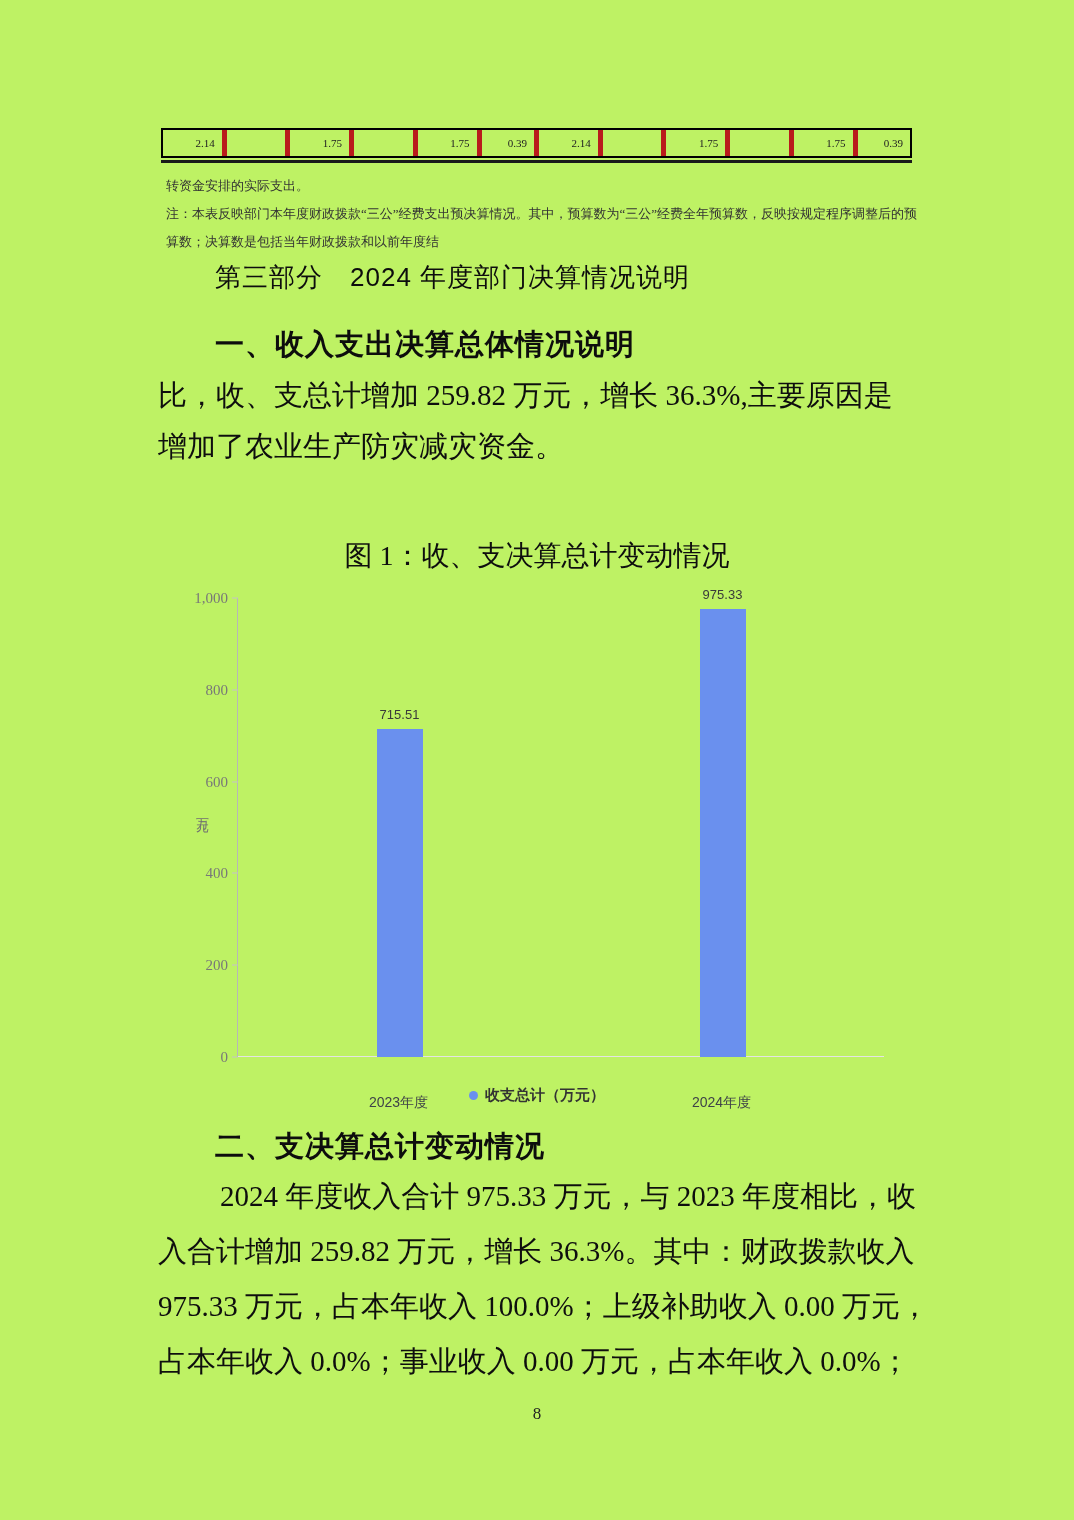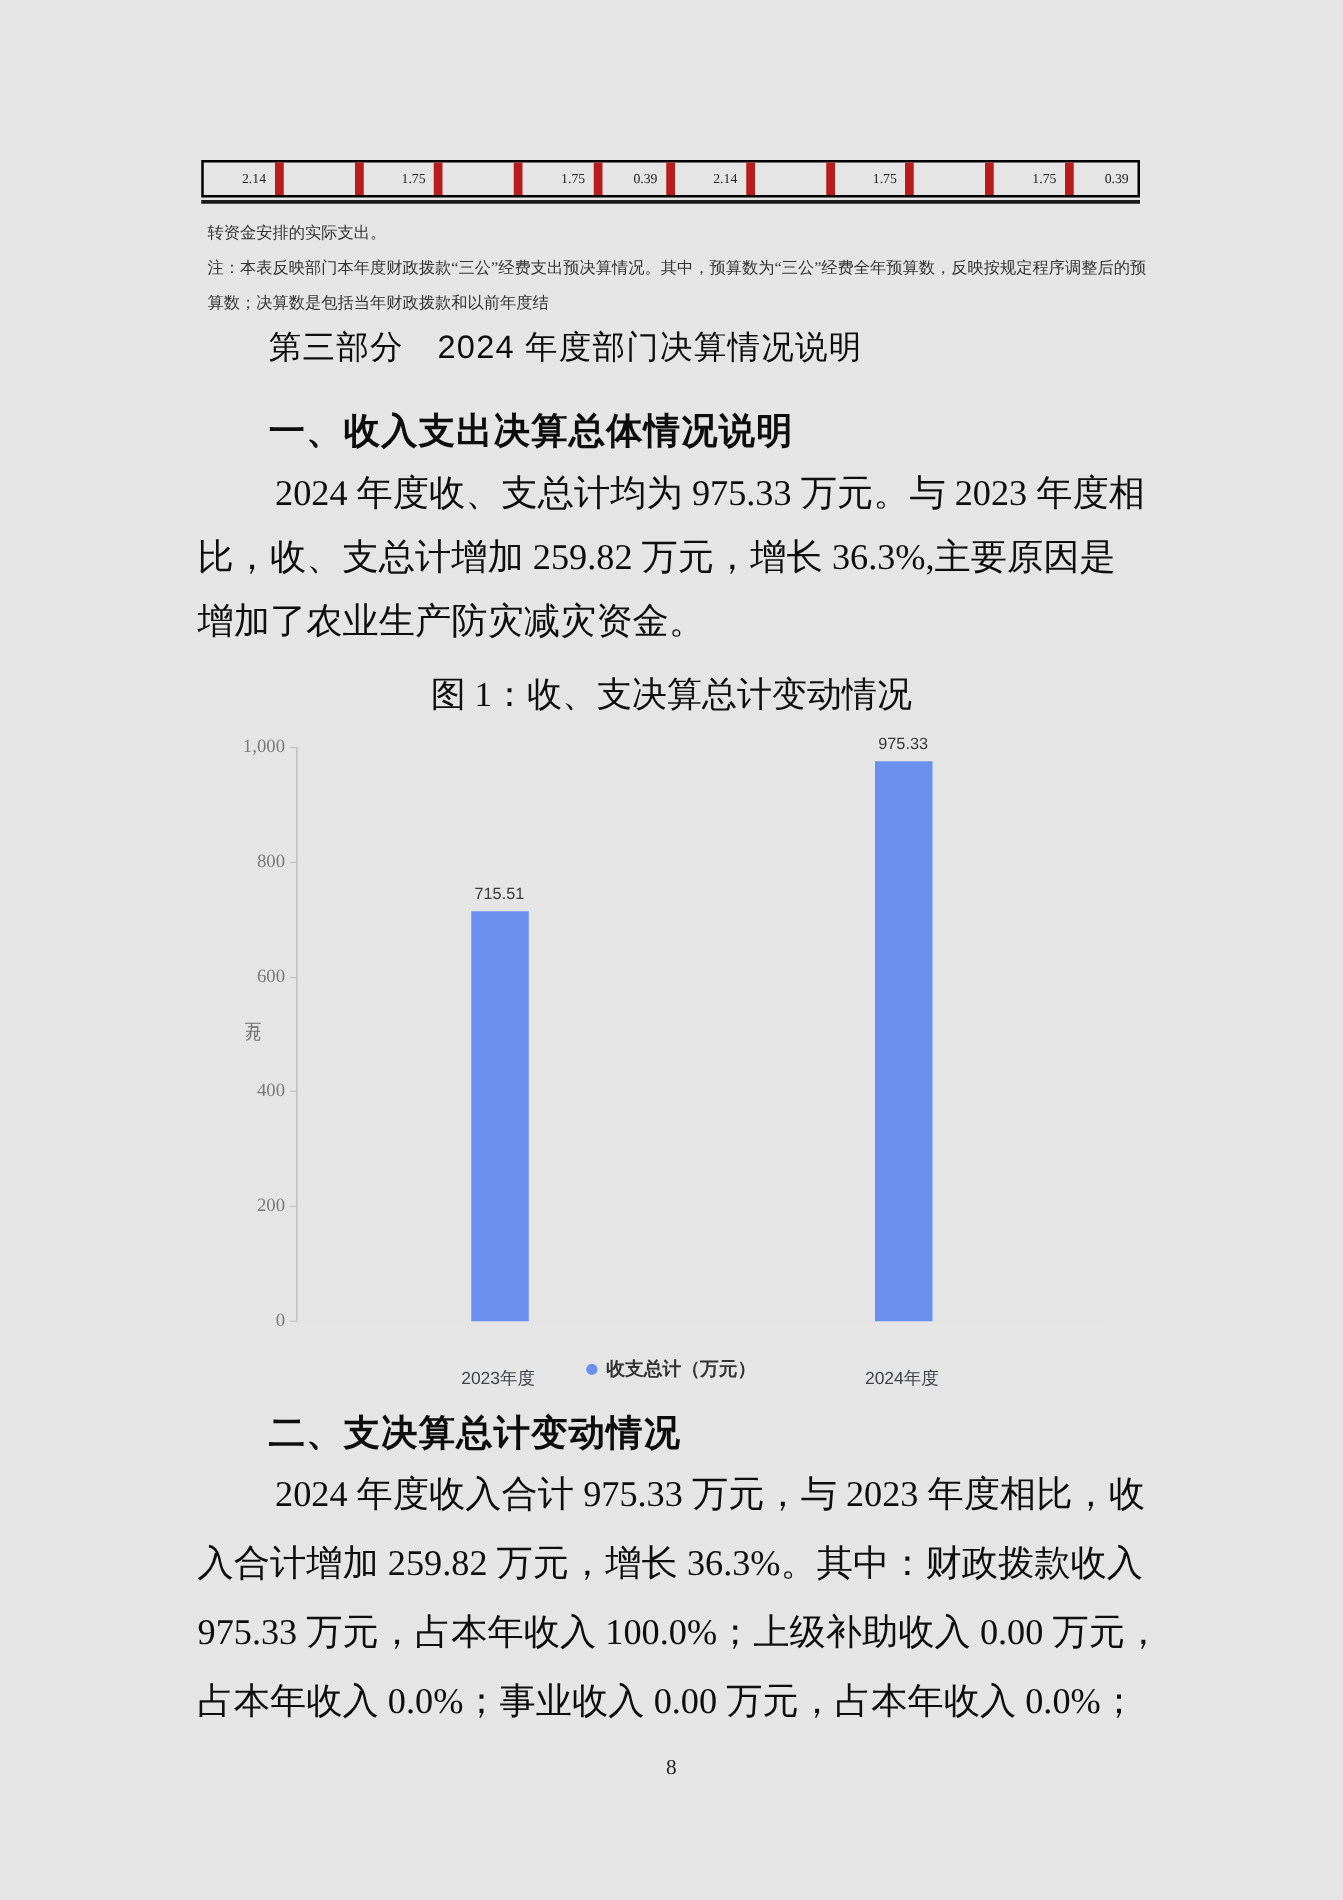--- a/index.html
+++ b/index.html
@@ -1,35 +1,35 @@
 <!DOCTYPE html>
 <html><head>
 <meta charset="utf-8">
 <style>
   html, body { margin: 0; padding: 0; background: #ffffff; }
   .page {
     position: relative;
     width: 1074px;
     height: 1520px;
-    background: #e5e5e5;
+    background: #bef264;
     font-family: "Liberation Serif", "DejaVu Serif", serif;
     color: #111;
     overflow: hidden;
   }
 
   
   .frag-table-wrap { position: absolute; left: 161px; top: 128px; width: 751px; }
   .frag-row {
     display: flex;
     border: 2px solid #000;
     height: 26px;
   }
   .frag-cell {
     flex: 1;
-    border-left: 7px solid #b91c1c;
+    border-left: 5px solid #b91c1c;
     font-size: 11px;
     text-align: right;
     padding: 0 7px 0 0;
     line-height: 26px;
     color: #222;
     overflow: hidden;
   }
   .frag-cell:first-child { border-left: none; }
   .frag-cell.narrow { flex: 0.88; }
   .frag-bottom-rule { height: 3px; background: #1a1a1a; margin-top: 2px; }
@@ -146,21 +146,20 @@
 
   <div class="note">
     <div>转资金安排的实际支出。</div>
     <div>注：本表反映部门本年度财政拨款“三公”经费支出预决算情况。其中，预算数为“三公”经费全年预算数，反映按规定程序调整后的预算数；决算数是包括当年财政拨款和以前年度结</div>
   </div>
 
   <div class="h-part">第三部分　2024 年度部门决算情况说明</div>
   <div class="h-sec h-sec1">一、收入支出决算总体情况说明</div>
 
   <div class="para p1">
-    <div class="pline indent">2024 年度收、支总计均为 975.33 万元。与 2023 年度相</div>
     <div class="pline">比，收、支总计增加 259.82 万元，增长 36.3%,主要原因是</div>
     <div class="pline">增加了农业生产防灾减灾资金。</div>
   </div>
 
   <div class="fig-title">图 1：收、支决算总计变动情况</div>
 
   <div class="chart">
     <div class="ytitle">万元</div>
     <div class="ylabels">
         <div class="ytick-label" style="bottom: 0%;">0</div>

